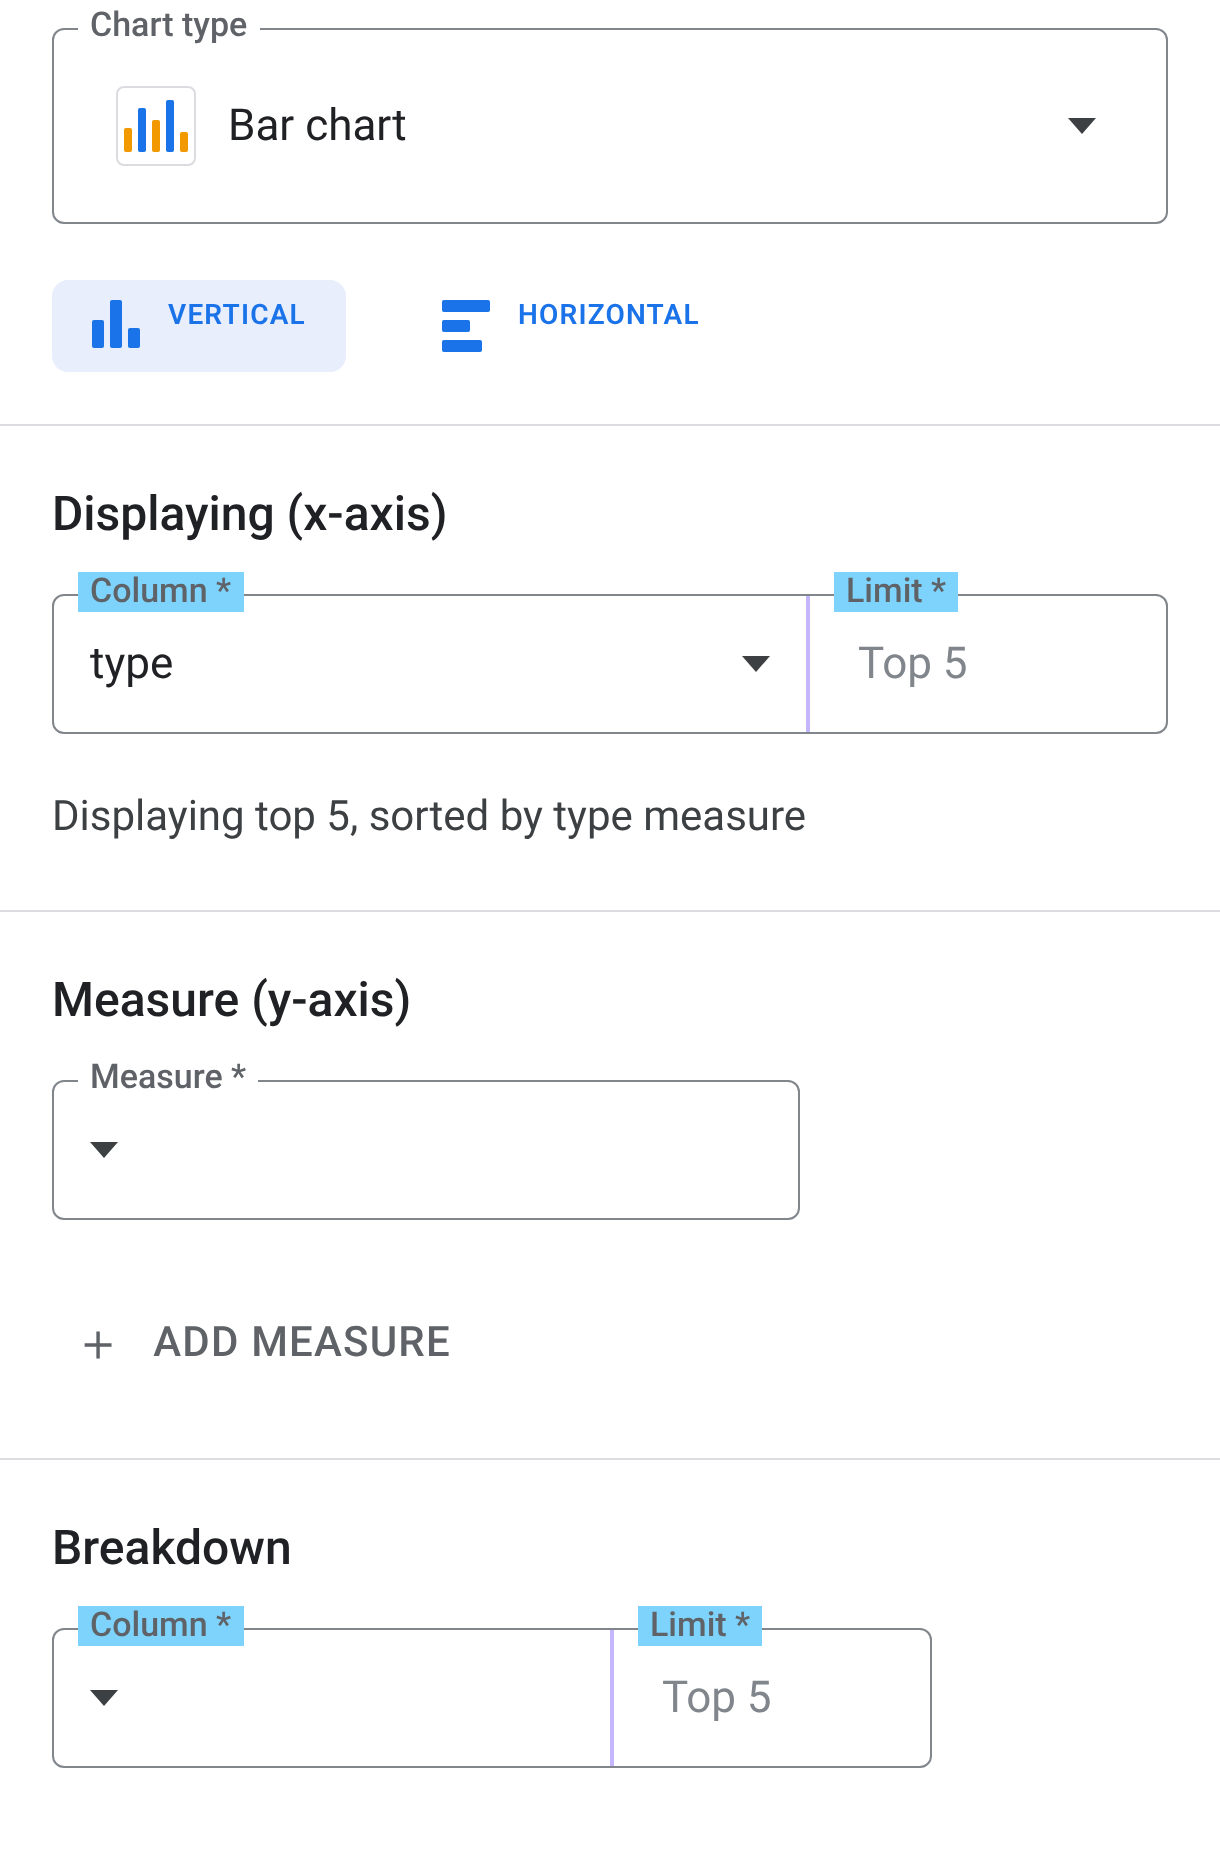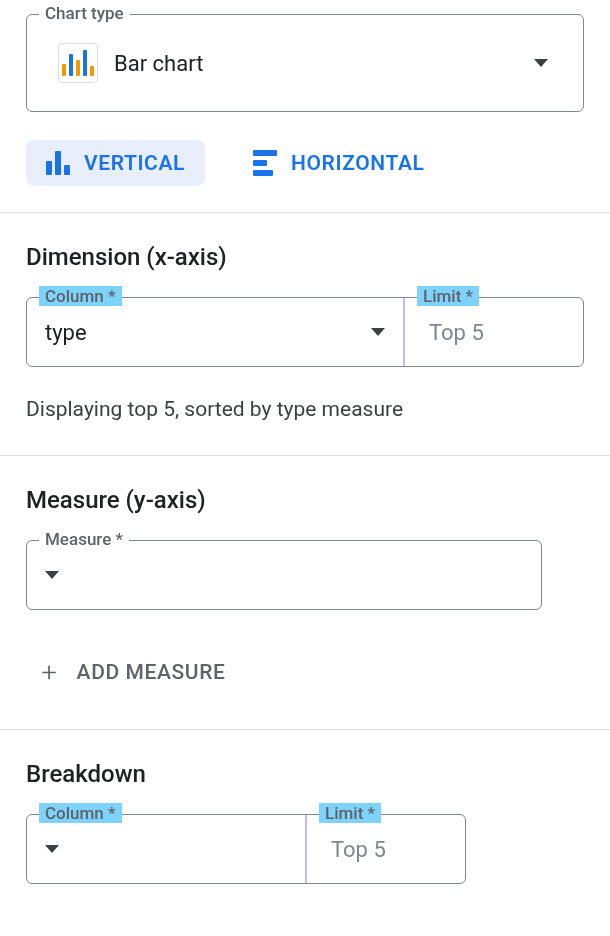--- a/index.html
+++ b/index.html
@@ -55,25 +55,25 @@
   }
   .chart-icon-box span { width: 4px; border-radius: 1px; }
 
   .tabs {
     display: flex;
     gap: 28px;
     margin: 28px 0 26px 0;
   }
   .tab {
     display: flex;
-    align-items: center;
+    align-items: flex-start;
     gap: 14px;
     padding: 10px 20px;
     border-radius: 8px;
-    font-size: 21px;
+    font-size: 14px;
     font-weight: 600;
     letter-spacing: 0.6px;
     color: #1a73e8;
     cursor: pointer;
   }
   .tab.active { background: #e8eefc; }
   .tab .ticon { display: flex; align-items: flex-end; gap: 3px; }
   .tab .vbar { width: 6px; background: #1a73e8; border-radius: 1px; }
   .tab .hrows { display: flex; flex-direction: column; gap: 4px; }
   .tab .hbar { height: 6px; background: #1a73e8; border-radius: 1px; }
@@ -128,21 +128,21 @@
     font-size: 21px;
     color: #3c4043;
     margin: 30px 0 34px 0;
   }
 
   .measure-box {
     position: relative;
     border: 1px solid #80868b;
     border-radius: 6px;
     height: 70px;
-    width: 516px;
+    width: 374px;
     display: flex;
     align-items: center;
     padding: 0 18px;
     cursor: pointer;
   }
   .measure-box .mlegend {
     position: absolute;
     top: -12px;
     left: 12px;
     background: #fff;
@@ -205,21 +205,21 @@
       <div class="hbar" style="width:24px;"></div>
       <div class="hbar" style="width:14px;"></div>
       <div class="hbar" style="width:20px;"></div>
     </div>
     <span>HORIZONTAL</span>
   </div>
 </div>
 
 <div class="divider"></div>
 
-<div class="section-title">Dimension (x-axis)</div>
+<div class="section-title">Displaying (x-axis)</div>
 <div class="row-pair">
   <div class="col">
     <div class="clegend">Column *</div>
     <div class="cval">type</div>
     <div class="caret"></div>
   </div>
   <div class="col limit">
     <div class="clegend">Limit *</div>
     <div class="cval muted">Top 5</div>
   </div>

